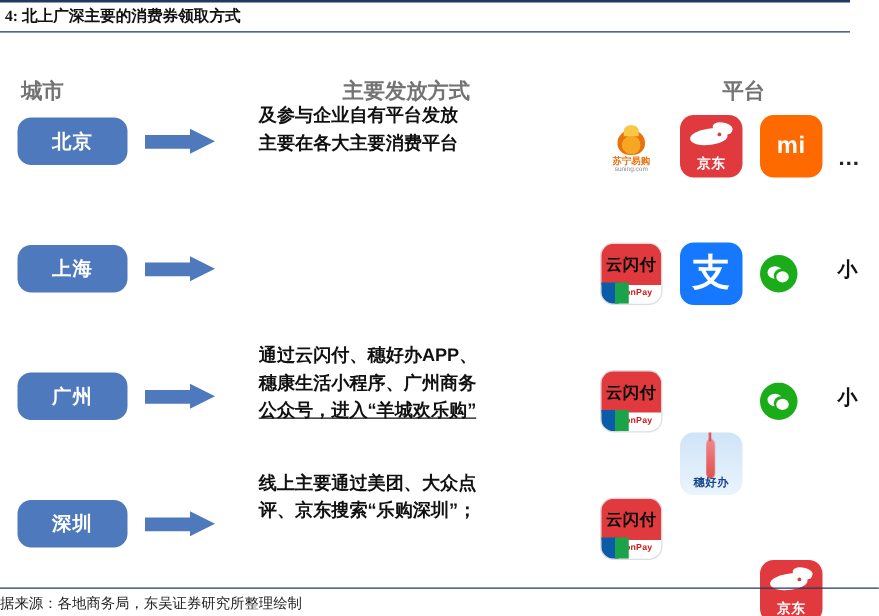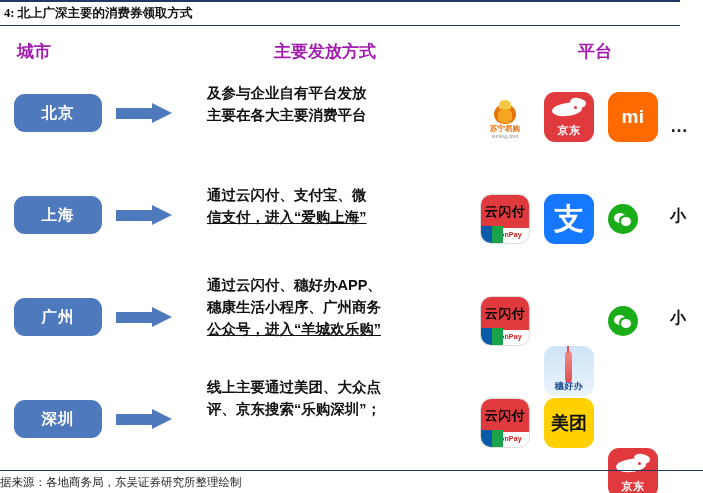--- a/index.html
+++ b/index.html
@@ -43,22 +43,23 @@
     position: absolute;
     left: 0;
     top: 40px;
     width: 703px;
     height: 30px;
   }
   .col-head {
     position: absolute;
     font-size: 17px;
     font-weight: bold;
-    color: #a21caf;
+    color: #737373;
     white-space: nowrap;
+    margin-top: 21px;
   }
   .col-head.city { left: 17px; top: 0; }
   .col-head.method { left: 274px; top: 0; }
   .col-head.platform { left: 578px; top: 0; }
 
   
   .row {
     position: absolute;
     left: 0;
     width: 703px;
@@ -473,24 +474,20 @@
     <div class="ellipsis">…</div>
   </div>
 </div>
 
 <div class="row row-1">
   <div class="city-pill">上海</div>
   <div class="arrow">
     <div class="shaft"></div>
       <div class="head"></div>
   </div>
-  <div class="method-text">
-    <div>通过云闪付、支付宝、微</div>
-    <div class="u">信支付，进入“爱购上海”</div>
-  </div>
   <div class="platforms">
     <div class="logo p0 logo-upay">
       <div class="upay-top">
         <span>云闪付</span>
       </div>
       <div class="upay-bot">
         <span>UnionPay</span>
       </div>
     </div>
     <div class="logo p1 logo-alipay">
@@ -546,23 +543,20 @@
   </div>
   <div class="platforms">
     <div class="logo p0 logo-upay">
       <div class="upay-top">
         <span>云闪付</span>
       </div>
       <div class="upay-bot">
         <span>UnionPay</span>
       </div>
     </div>
-    <div class="logo p1 logo-meituan">
-      <div class="meituan-text">美团</div>
-    </div>
     <div class="logo p2 logo-jd">
       <div class="jd-dog">
         <div class="body"></div>
           <div class="ear"></div>
           <div class="eye"></div>
       </div>
       <div class="jd-text">京东</div>
     </div>
   </div>
 </div>

